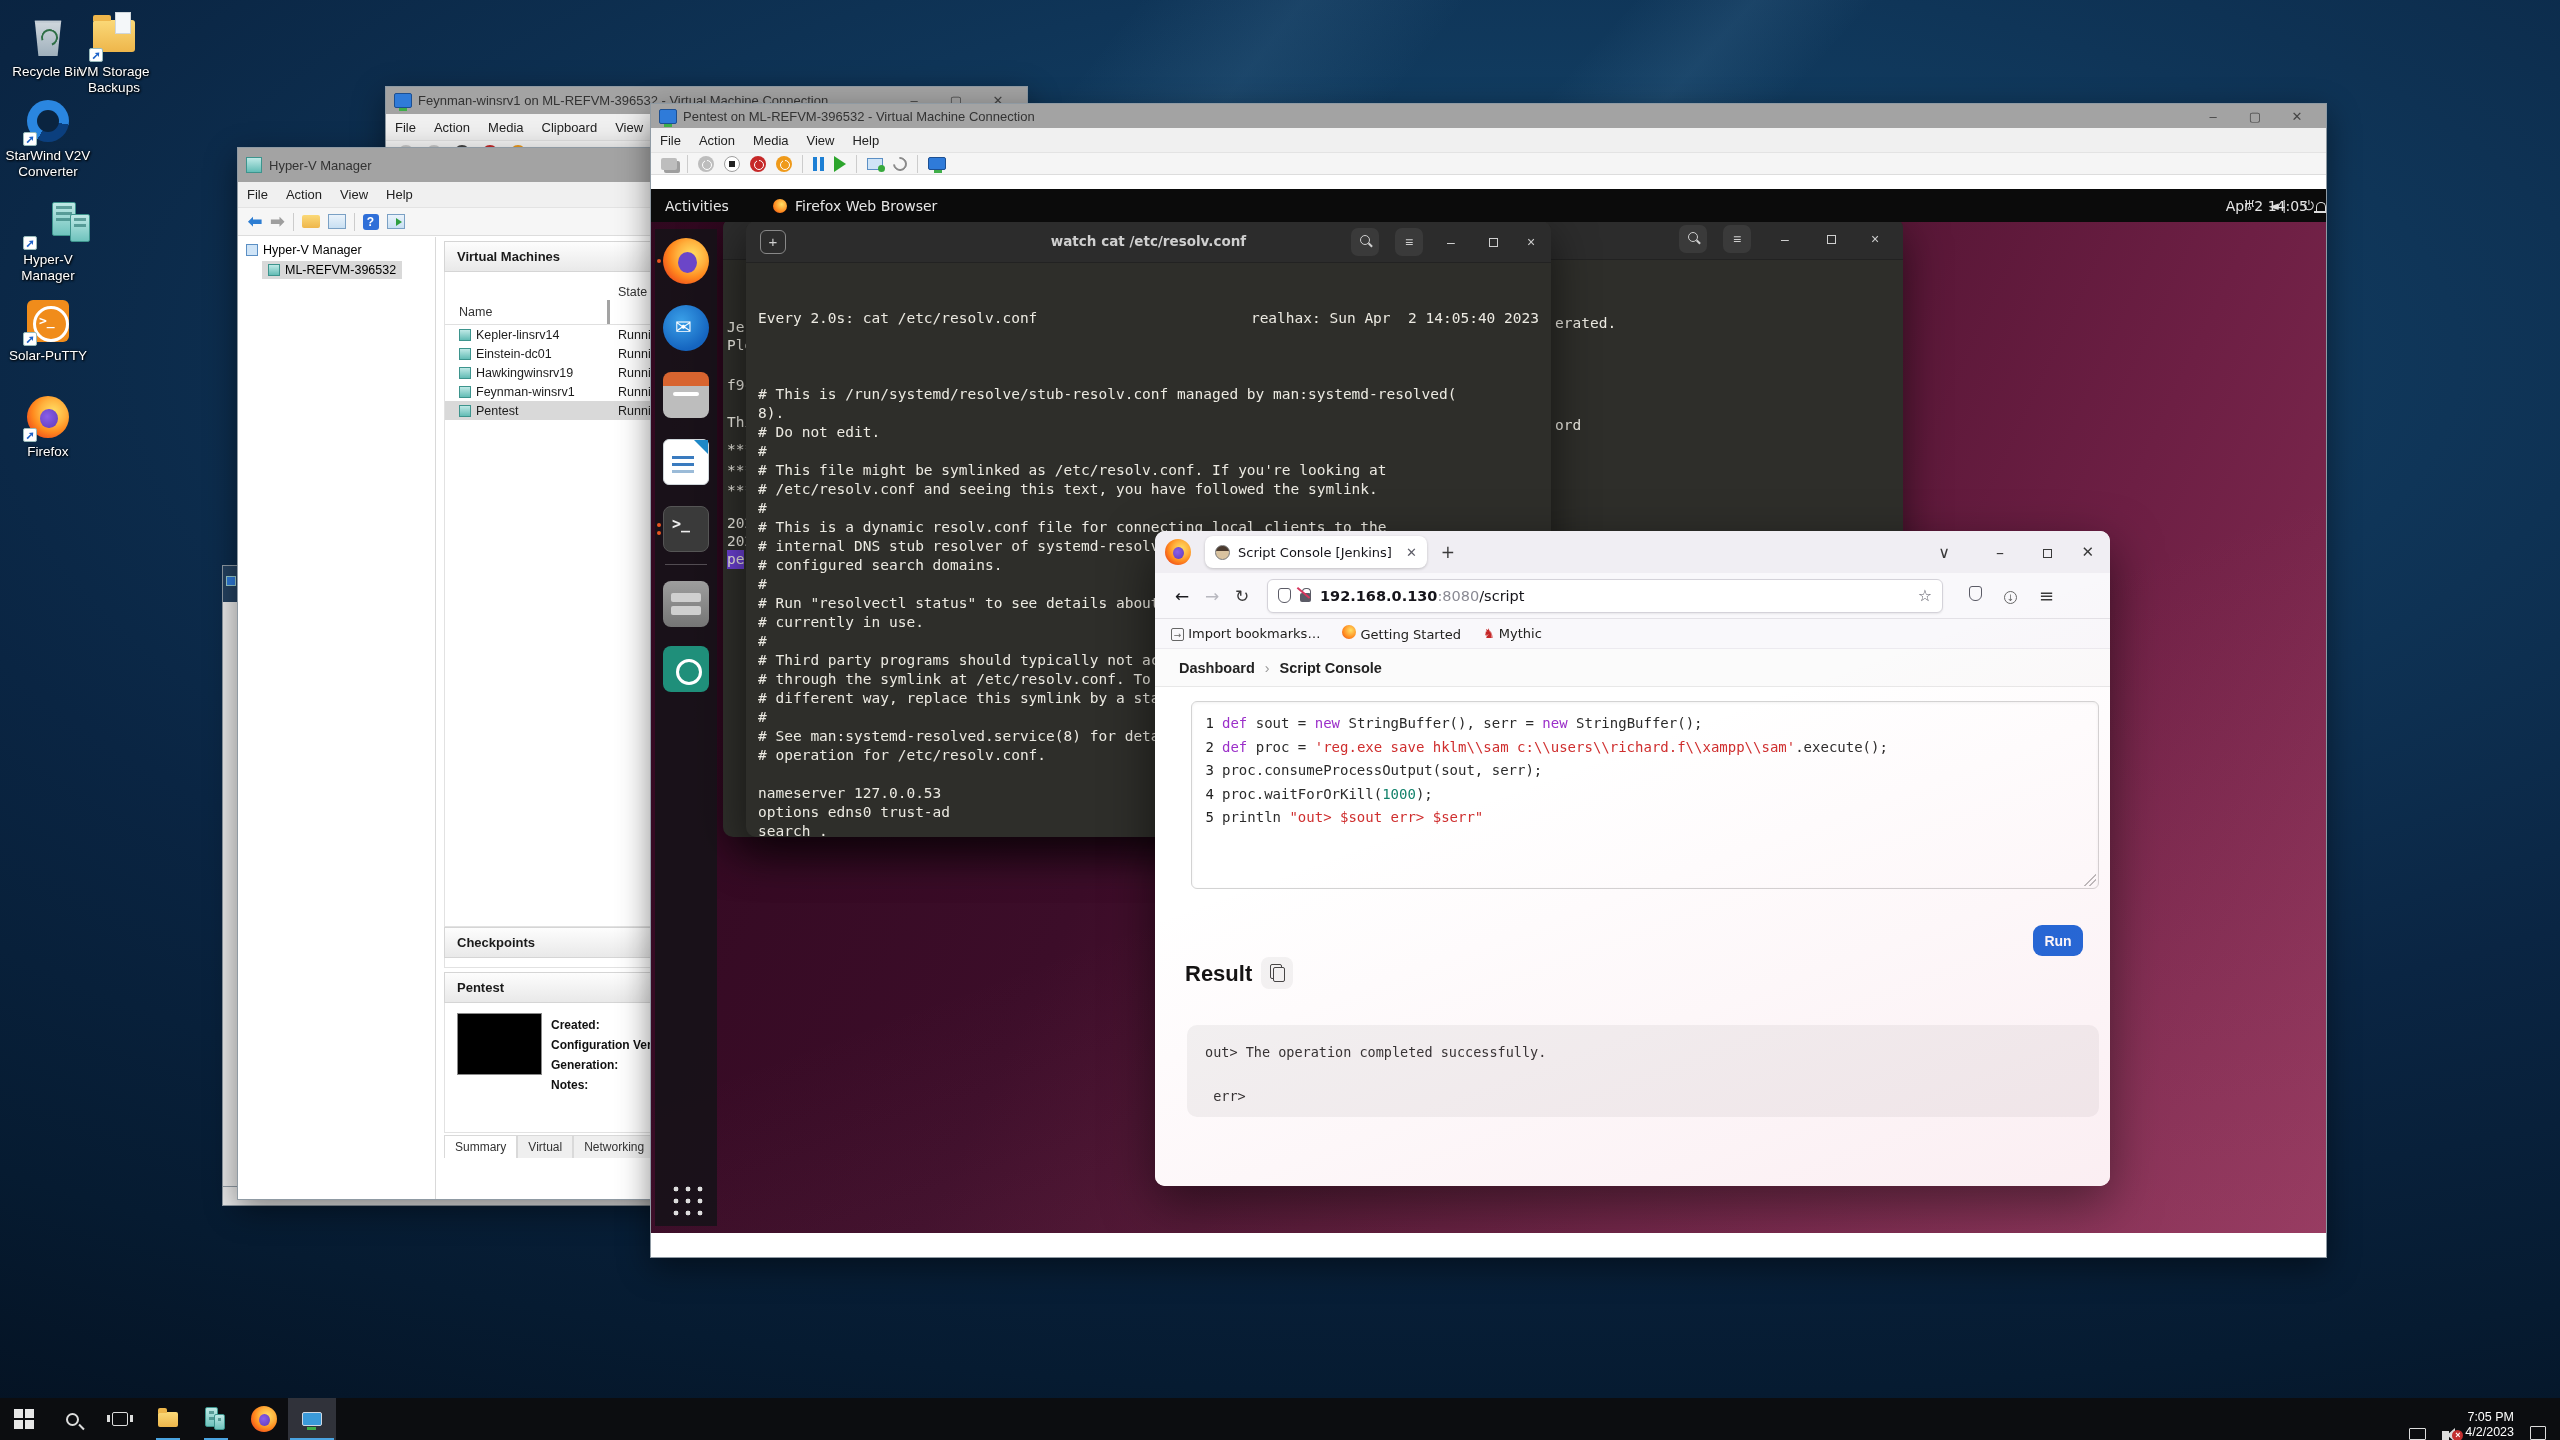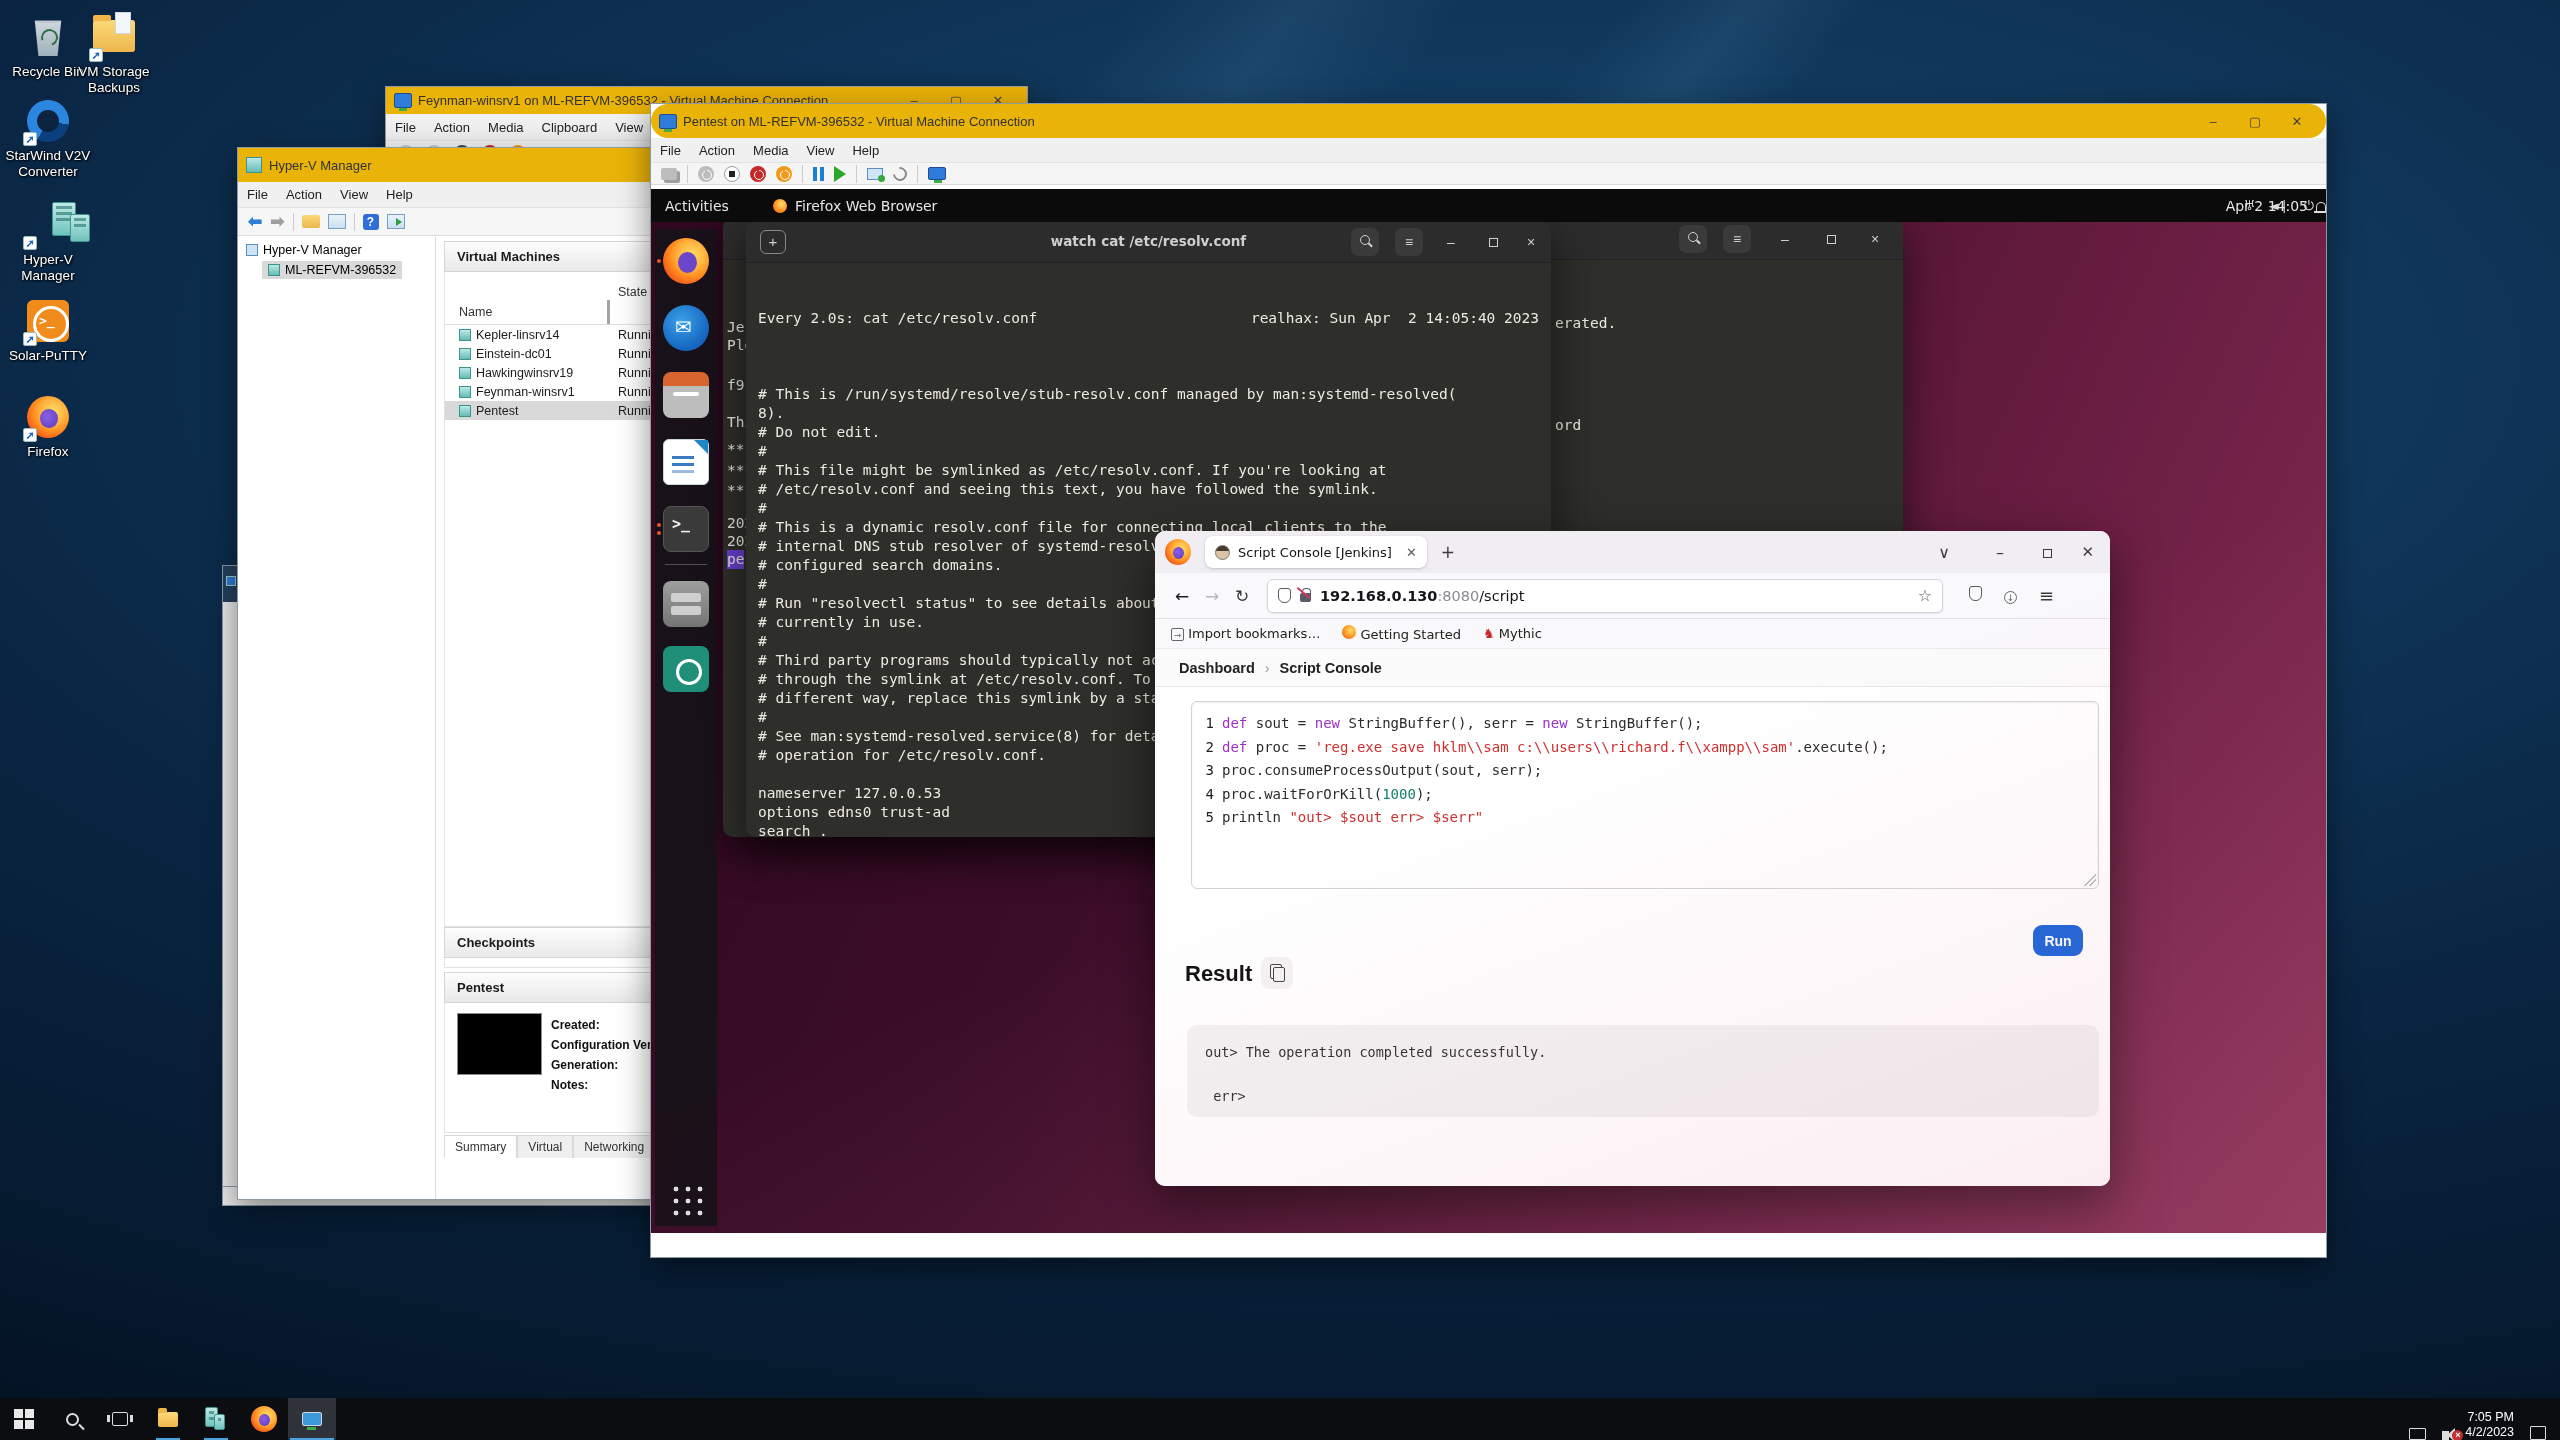--- a/index.html
+++ b/index.html
@@ -33,21 +33,21 @@
   .srvbox i { display:block; margin:3px 3px 0 3px; height:3px; background:#2e7a74; opacity:.65; }
   .ic-putty { position:absolute; left:2px; top:2px; width:42px; height:42px; background:#f08c1b; border-radius:6px; }
   .ic-putty:before { content:""; position:absolute; left:6px; top:6px; width:30px; height:30px; border:3px solid #fff; border-radius:50%; }
   .ic-putty:after { content:">_"; position:absolute; left:12px; top:13px; color:#fff; font:bold 13px "DejaVu Sans Mono",monospace; }
   .ic-ff { position:absolute; border-radius:50%;
     background:radial-gradient(circle at 62% 38%, #ffe066 0%, #ffb13d 35%, #ff8a1e 55%, #f35b1c 75%, #d63a22 100%); }
   .ic-ff:after { content:""; position:absolute; left:32%; top:30%; width:42%; height:46%; border-radius:50%; background:radial-gradient(circle at 40% 40%, #8a5fe8, #5f3ab8); }
 
   
   .winwin { position:absolute; background:#fff; border:1px solid #8f9aa3; box-shadow:0 10px 30px rgba(0,0,0,.45); }
-  .wtitle { display:flex; align-items:center; background:#eab308; padding:0 8px; font-size:13px; color:#333; }
+  .wtitle { display:flex; align-items:center; background:#a3a3a3; padding:0 8px; font-size:13px; color:#333; }
   .wtitle .t { white-space:nowrap; overflow:hidden; }
   .wbtns { margin-left:auto; display:flex; }
   .wbtn { width:42px; text-align:center; color:#444; font-size:13px; }
   .menubar { display:flex; align-items:center; background:#f0f0f0; border-bottom:1px solid #e3e3e3; }
   .menubar span { padding:4px 9px; font-size:13px; color:#222; }
   .vmicon { width:18px; height:15px; margin-right:6px; position:relative; background:#2f7bd9; border:1px solid #1c4f92; border-radius:2px; }
   .vmicon:after { content:""; position:absolute; left:4px; bottom:-4px; width:8px; height:3px; background:#3fae49; }
 
   
   .hv-toolbar { display:flex; align-items:center; gap:8px; background:#f6f6f6; border-bottom:1px solid #ddd; padding:3px 10px; height:28px; }
@@ -378,21 +378,21 @@
       <div style="display:flex; margin-top:2px;">
         <span class="tab active">Summary</span>
         <span class="tab">Virtual</span>
         <span class="tab">Networking</span>
         <span class="tab">Replication</span>
       </div>
     </div>
   </div>
 
   <div class="winwin" style="left:650px; top:103px; width:1677px; height:1155px; z-index:5;">
-    <div class="wtitle" style="height:34px;border-radius:19px;">
+    <div class="wtitle" style="height:24px;">
       <span class="vmicon"></span>
       <span class="t">Pentest on ML-REFVM-396532 - Virtual Machine Connection</span>
       <span class="wbtns">
         <span class="wbtn">–</span>
         <span class="wbtn">▢</span>
         <span class="wbtn">✕</span>
       </span>
     </div>
     <div class="menubar" style="height:25px;">
         <span>File</span>

